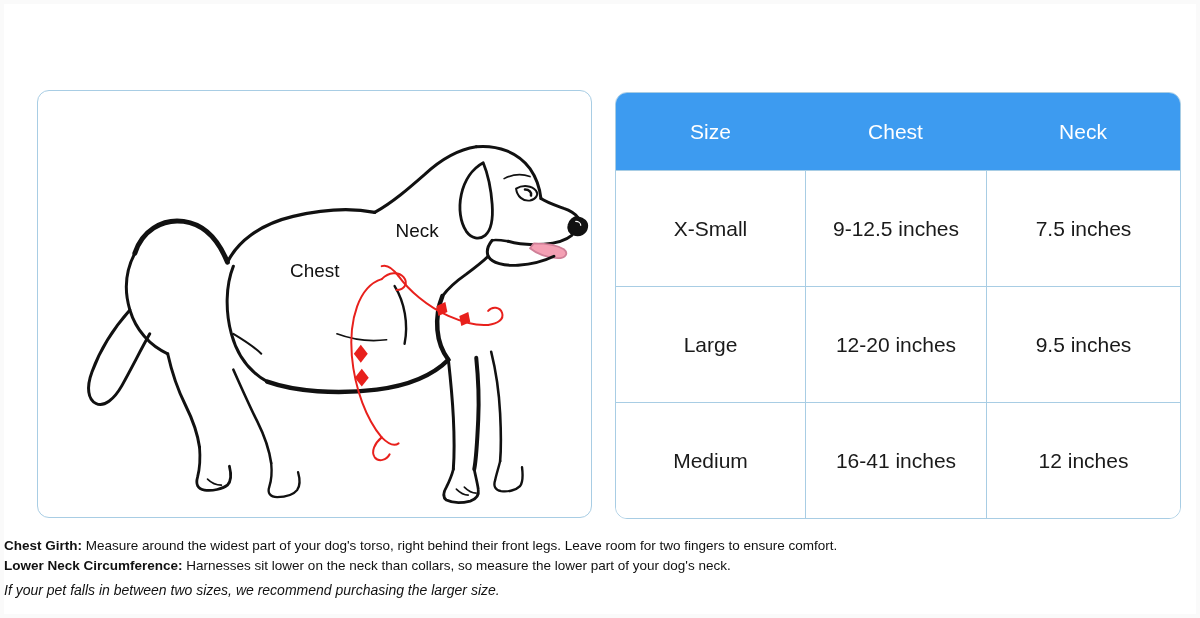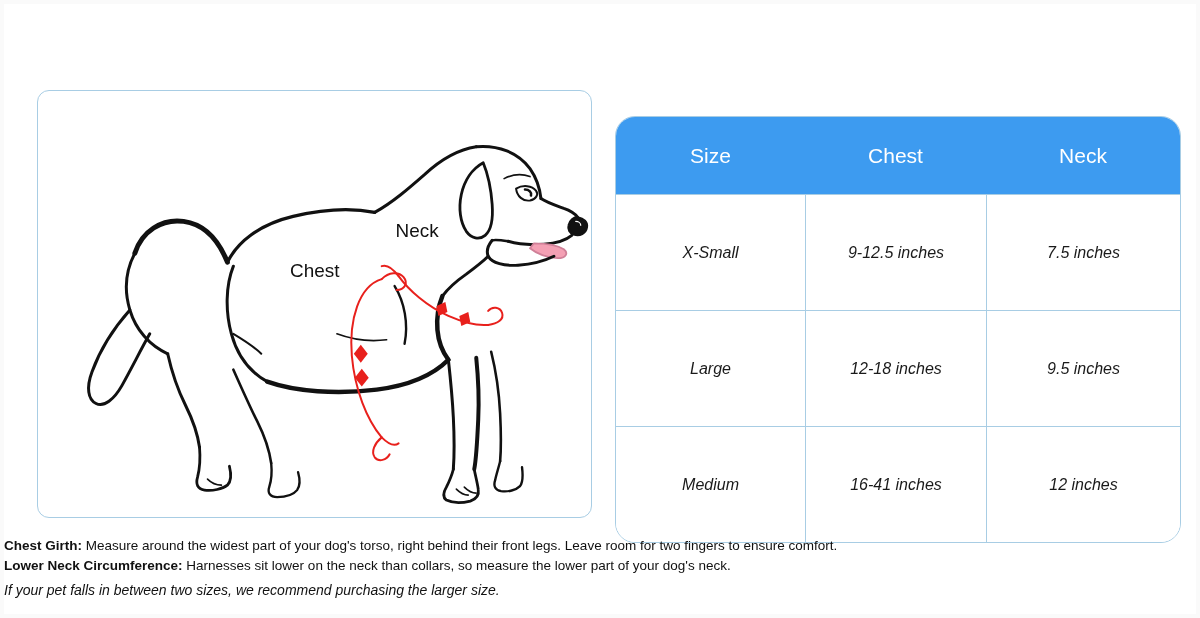--- a/index.html
+++ b/index.html
@@ -67,49 +67,47 @@
   }
 
   
   #size-table {
     position: absolute;
     left: 611px;
     top: 88px;
     width: 558px;
     height: 427px;
     border: 1.5px solid #a8cde4;
-    border-radius: 20px;
+    border-radius: 12px;
     box-sizing: border-box;
     border-collapse: separate;
     border-spacing: 0;
     overflow: hidden;
     table-layout: fixed;
-    margin-top: 24px;
   }
   #size-table thead th {
     background: #3d9bf0;
     color: #ffffff;
     font-weight: normal;
     font-size: 21px;
     height: 75px;
     border: none;
     text-align: center;
   }
   #size-table thead th.c0 { width: 187px; }
   #size-table thead th.c1 { width: 179px; }
   #size-table thead th.c2 { width: 192px; }
   #size-table tbody td {
     height: 71px;
-    font-size: 16px;
+    font-size: 21px;
     color: #1a1a1a;
     text-align: center;
     background: #ffffff;
     border-top: 1.2px solid #a8cde4;
     border-left: 1.2px solid #a8cde4;
-    font-style: italic;
   }
   #size-table tbody td:first-child {
     border-left: none;
   }
 
   
   #notes {
     position: absolute;
     left: 0;
     top: 532px;
@@ -251,21 +249,21 @@
         </tr>
       </thead>
       <tbody>
         <tr>
           <td>X-Small</td>
           <td>9-12.5 inches</td>
           <td>7.5 inches</td>
         </tr>
         <tr>
           <td>Large</td>
-          <td>12-18 inches</td>
+          <td>12-20 inches</td>
           <td>9.5 inches</td>
         </tr>
         <tr>
           <td>Medium</td>
           <td>16-41 inches</td>
           <td>12 inches</td>
         </tr>
       </tbody>
     </table>
 

